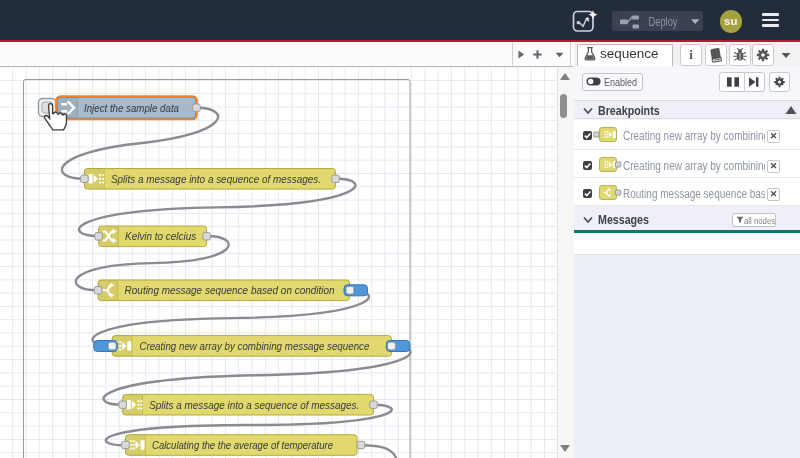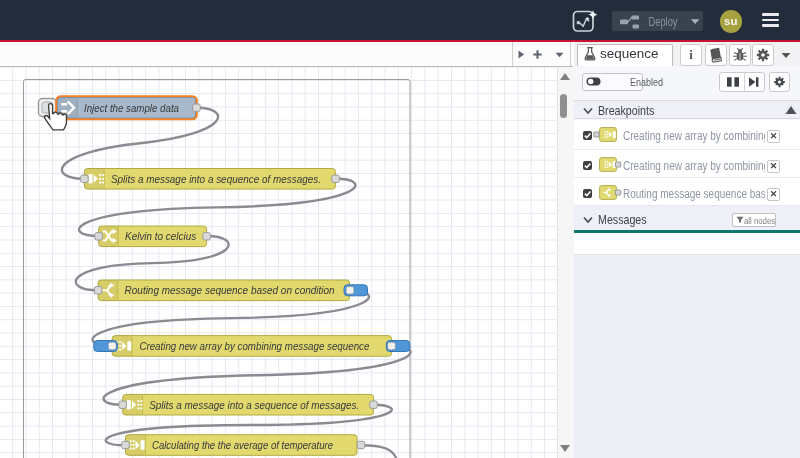--- a/index.html
+++ b/index.html
@@ -18,21 +18,21 @@
   
   #wsscroll{left:557px;top:67px;width:16px;height:391px;background:#f6f6f6;border-left:1px solid #e2e2e2;}
   #wsthumb{left:560px;top:94px;width:7px;height:24px;background:#8f8f8f;border-radius:4px;}
   
   #panel{left:574px;top:42px;width:226px;height:416px;background:#f7f7fa;}
   #ptabs{left:574px;top:42px;width:226px;height:24px;background:#f2f2f4;border-bottom:1px solid #bbbbbb;}
   #dtab{left:577px;top:44px;width:96px;height:22px;background:#ffffff;border:1px solid #bbbbbb;border-bottom:none;border-radius:2px 2px 0 0;box-sizing:border-box;}
   .tabbtn{position:absolute;top:44px;width:22px;height:22px;background:#ffffff;border:1px solid #ccc;border-radius:3px;box-sizing:border-box;text-align:center;color:#555;}
   #ptools{left:574px;top:66px;width:226px;height:34px;background:#f6f7fa;}
   .sechead{position:absolute;left:574px;width:226px;height:19px;background:#eff0f7;}
-  .secttl{position:absolute;left:24px;top:2px;font-size:13px;font-weight:normal;color:#3e4147;}
+  .secttl{position:absolute;left:24px;top:2px;font-size:13px;font-weight:bold;color:#3e4147;}
   .brow{position:absolute;left:574px;width:226px;height:30px;background:#fff;border-bottom:1px solid #e8e8e8;box-sizing:border-box;}
   .cb{position:absolute;left:8.5px;top:10.5px;width:9px;height:9px;background:#404040;border-radius:2px;}
   .cb svg{position:absolute;left:0;top:0;}
   .rowtxt{position:absolute;left:49px;top:8.5px;font-size:12.5px;color:#8f96a3;white-space:nowrap;width:142px;overflow:hidden;}
   .rowtxt span{display:inline-block;transform:scaleX(0.8);transform-origin:0 50%;white-space:nowrap;}
   .sq{display:inline-block;transform:scaleX(0.82);transform-origin:0 50%;white-space:nowrap;}
   .xbtn{position:absolute;left:193px;top:10px;width:13px;height:13px;border:1px solid #c6c6c6;border-radius:2px;box-sizing:border-box;background:#fff;color:#444;font-size:9px;line-height:10px;text-align:center;font-weight:bold;}
 </style>
 </head>
 <body>
@@ -271,21 +271,21 @@
 </svg>
 <svg class="abs" style="left:779px;top:50px;" width="14" height="12" viewBox="0 0 14 12">
     <path d="M2.5,3 l4.5,5 4.5,-5 Z" fill="#555"></path>
   </svg>
 <div class="abs" id="ptools"></div>
 <div class="abs" style="left:582px;top:72.5px;width:61px;height:18px;background:#fbfbfd;border:1px solid #c3c3c9;border-radius:3px;box-sizing:border-box;"></div>
 <svg class="abs" style="left:586px;top:77px;" width="16" height="9" viewBox="0 0 16 9">
   <rect x="0.5" y="0.5" width="14" height="8" rx="4" fill="#3f4147"></rect>
   <circle cx="4.7" cy="4.5" r="2.7" fill="#fff"></circle>
 </svg>
-<div class="abs" style="left:604px;top:75.5px;font-size:11px;color:#5a5e66;margin-left:26px;"><span class="sq">Enabled</span></div>
+<div class="abs" style="left:604px;top:75.5px;font-size:11px;color:#5a5e66;"><span class="sq">Enabled</span></div>
 <div class="abs" style="left:719px;top:71.5px;width:46px;height:20px;background:#fff;border:1px solid #c9c9cf;border-radius:3px;box-sizing:border-box;"></div>
 <div class="abs" style="left:743.5px;top:71.5px;width:1px;height:20px;background:#cfcfd5;"></div>
 <svg class="abs" style="left:719px;top:71.5px;" width="46" height="20" viewBox="0 0 46 20">
   <g fill="#3c3f45">
     <rect x="8" y="5.3" width="4.6" height="9.4"></rect>
     <rect x="15.4" y="5.3" width="4.6" height="9.4"></rect>
     <path d="M30,5.3 L36.5,10 L30,14.7 Z"></path>
     <rect x="37" y="5.3" width="2.4" height="9.4"></rect>
   </g>
 </svg>

